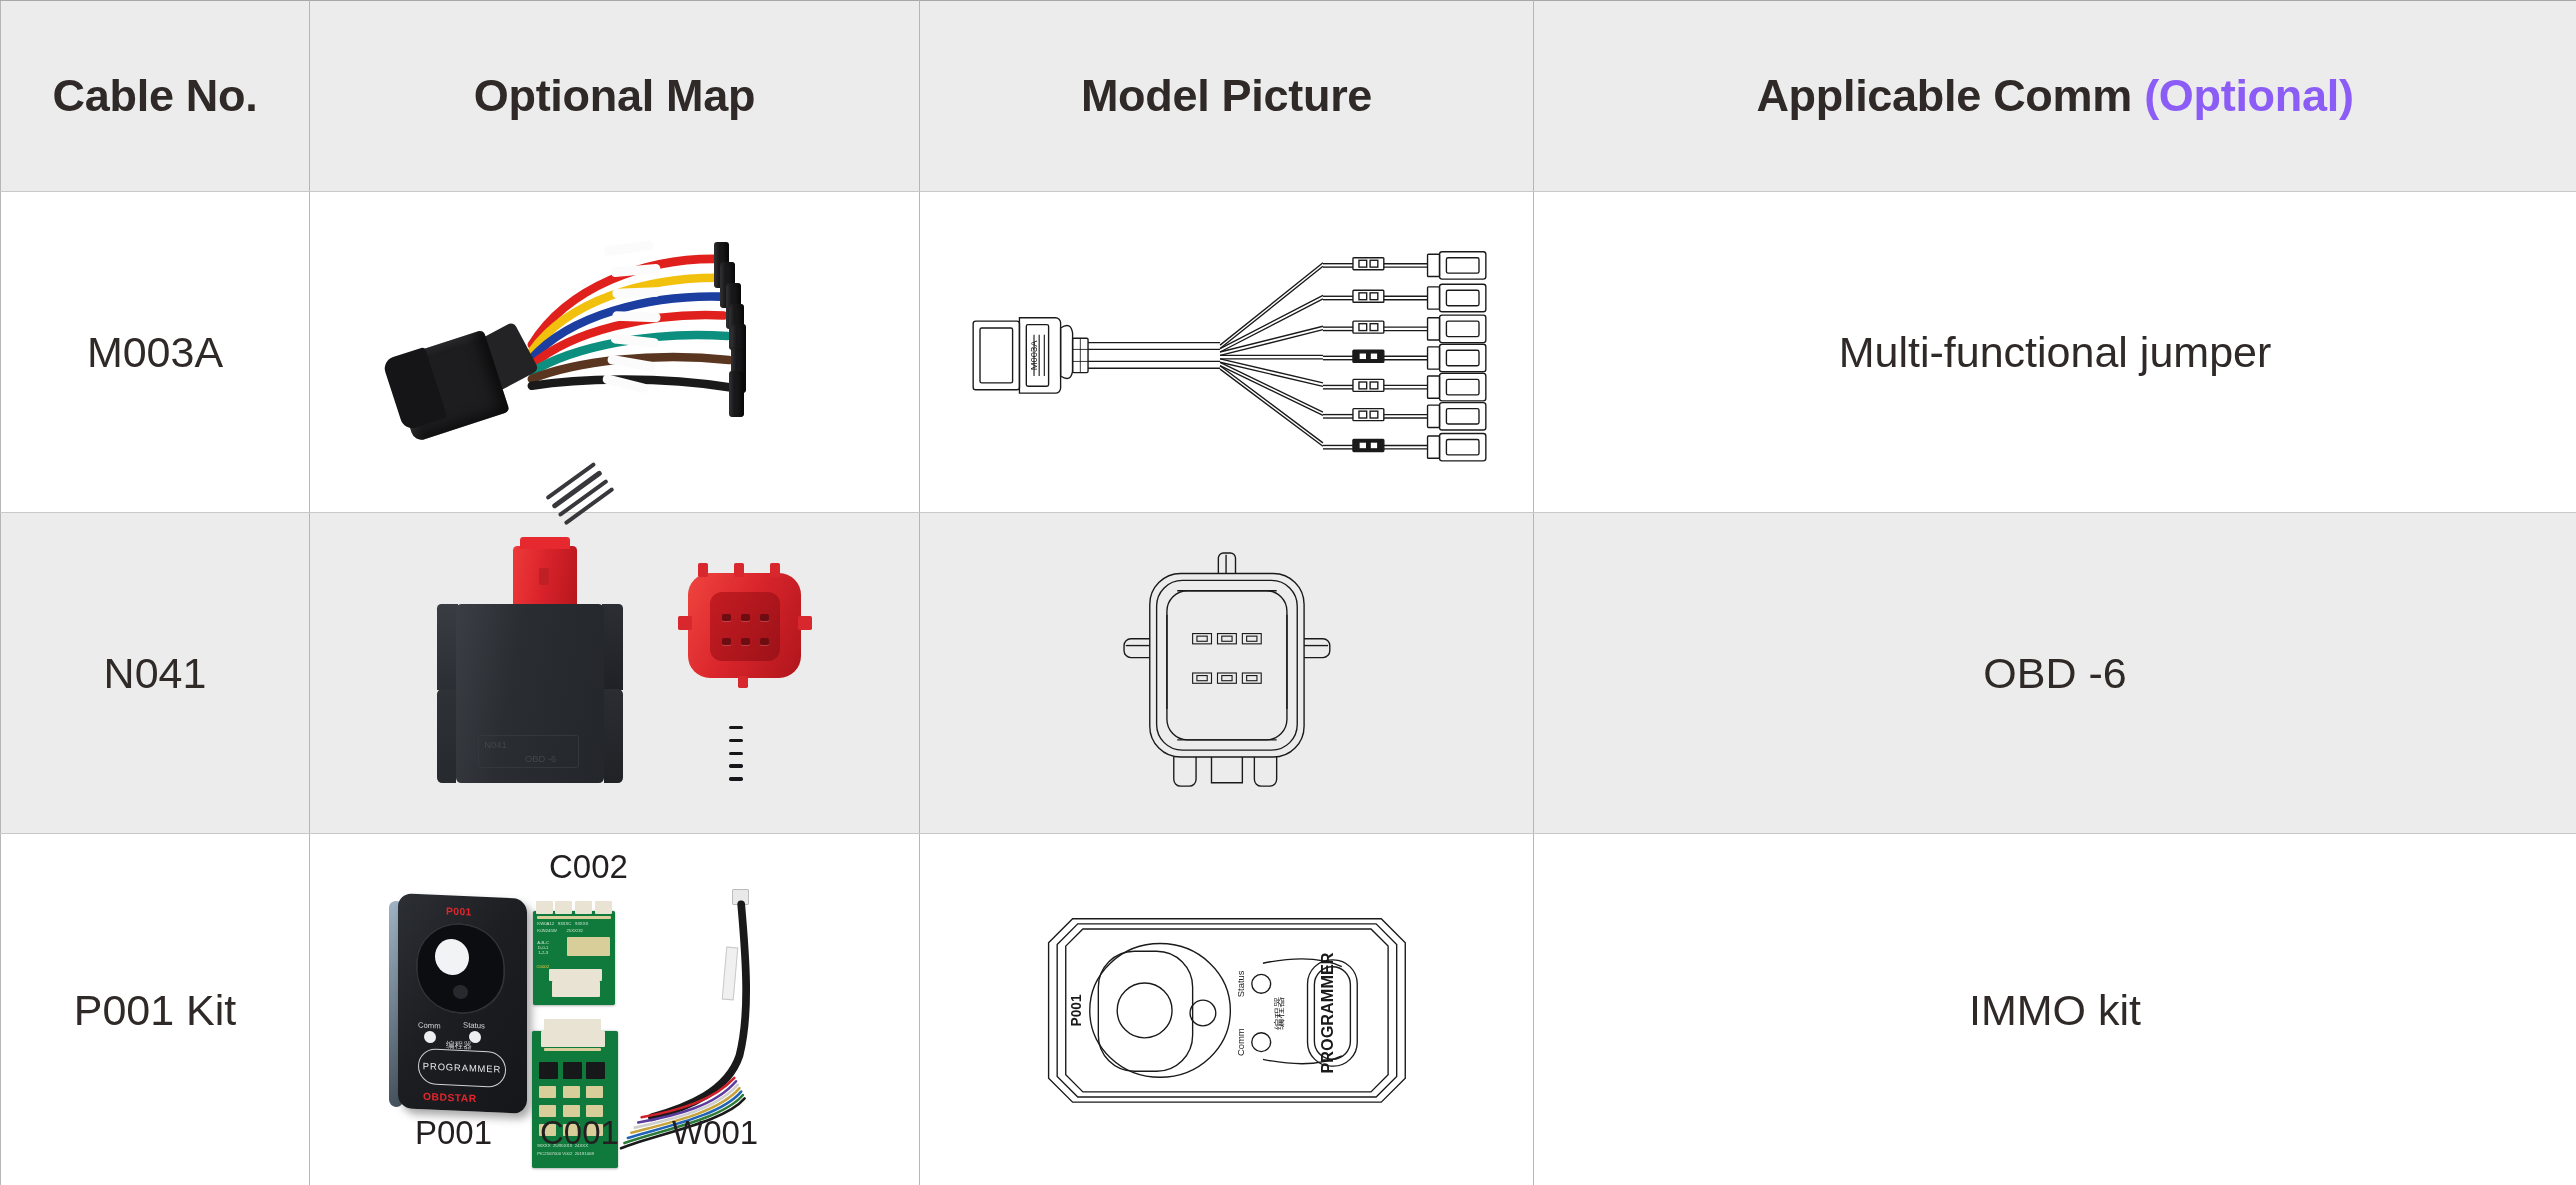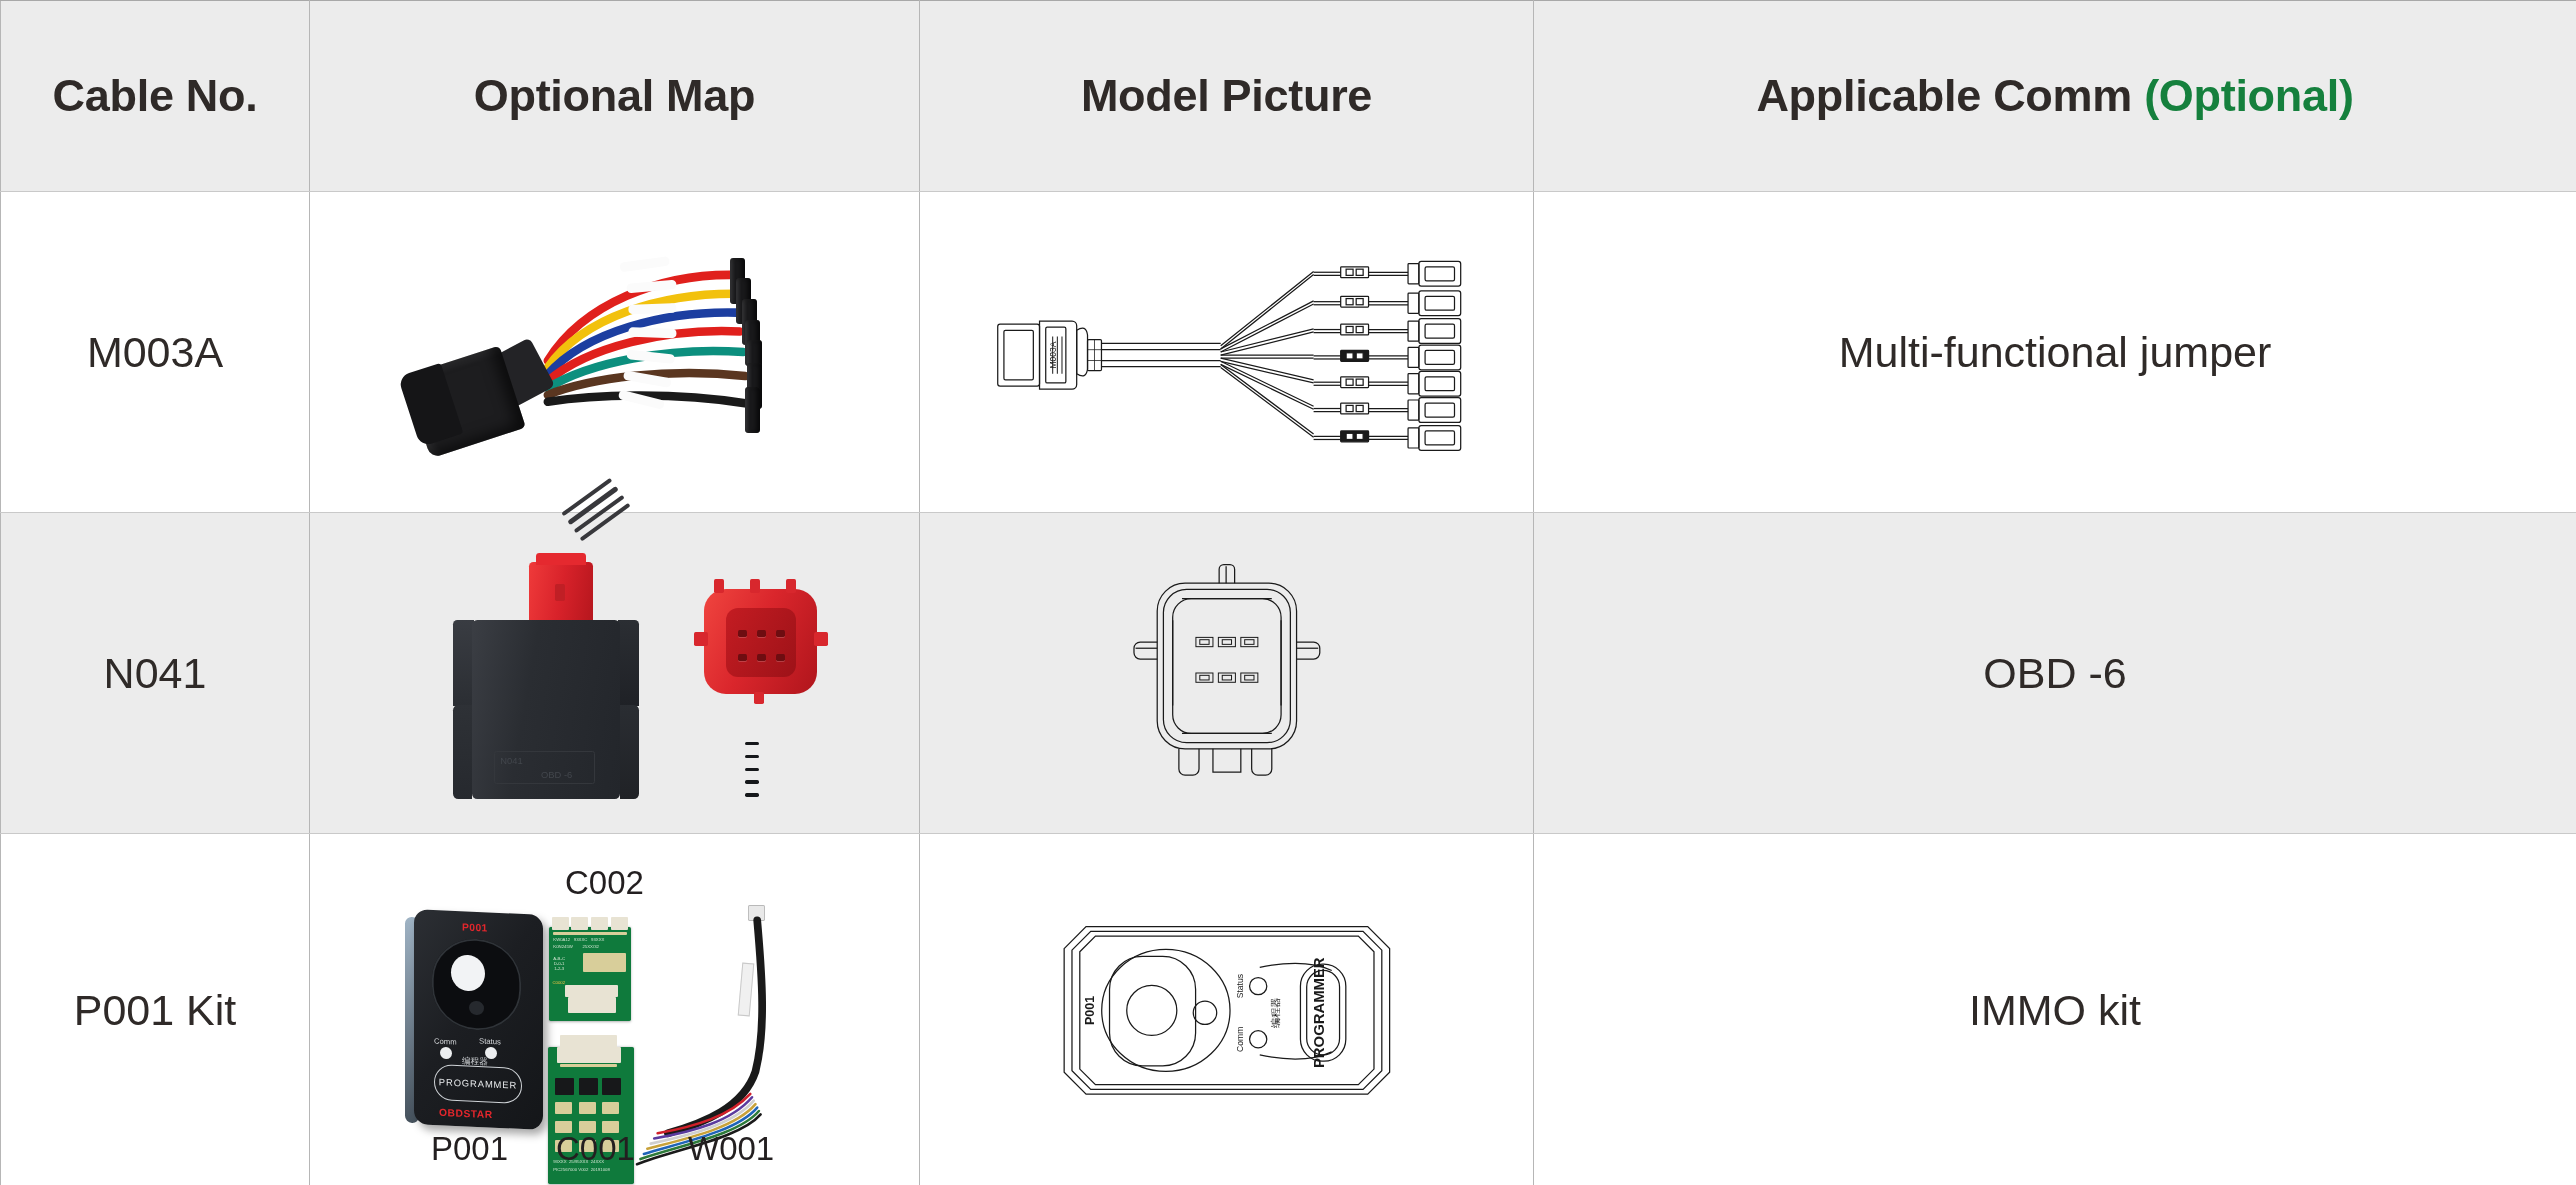--- a/index.html
+++ b/index.html
@@ -18,31 +18,31 @@
   #cable-table col.c-map  { width: 610px; }
   #cable-table col.c-pic  { width: 614px; }
   #cable-table col.c-mod  { width: 1043px; }
 
   #cable-table th, #cable-table td {
     border: 0.9px solid #b6b6b6;
     border-top-color: #a8a8a8;
     border-bottom-color: #c9c9c9;
     vertical-align: middle;
     text-align: center;
-    padding: 16px;
+    padding: 0;
   }
   thead th {
     background: #ececec;
     height: 191px;
     font-size: 45px;
     font-weight: bold;
     color: #2f2a28;
     letter-spacing: -0.3px;
   }
-  .optional { color: #15803d; text-align: center; }
+  .optional { color: #8b5cf6; text-align: center; }
 
   tbody tr.row-white td { background: #ffffff; }
   tbody tr.row-gray  td { background: #ececec; }
 
   td.cell-no, td.cell-model {
     font-size: 43px;
     color: #2f2a28;
     font-weight: normal;
   }
   tr.r1 td { height: 321px; }

